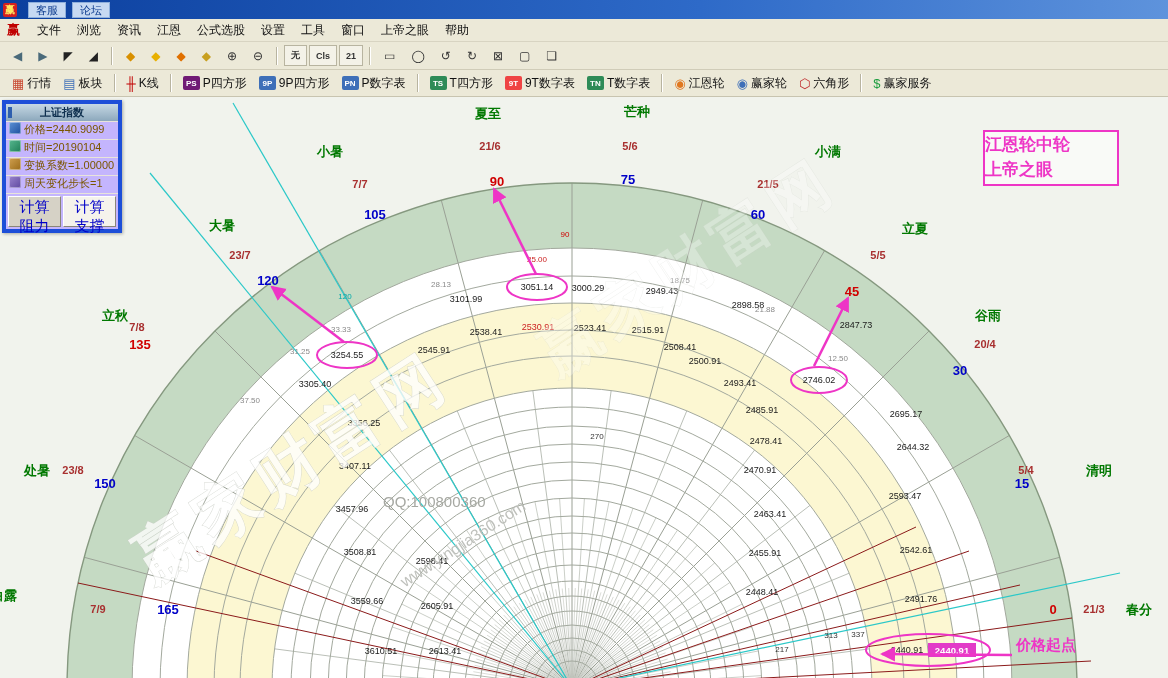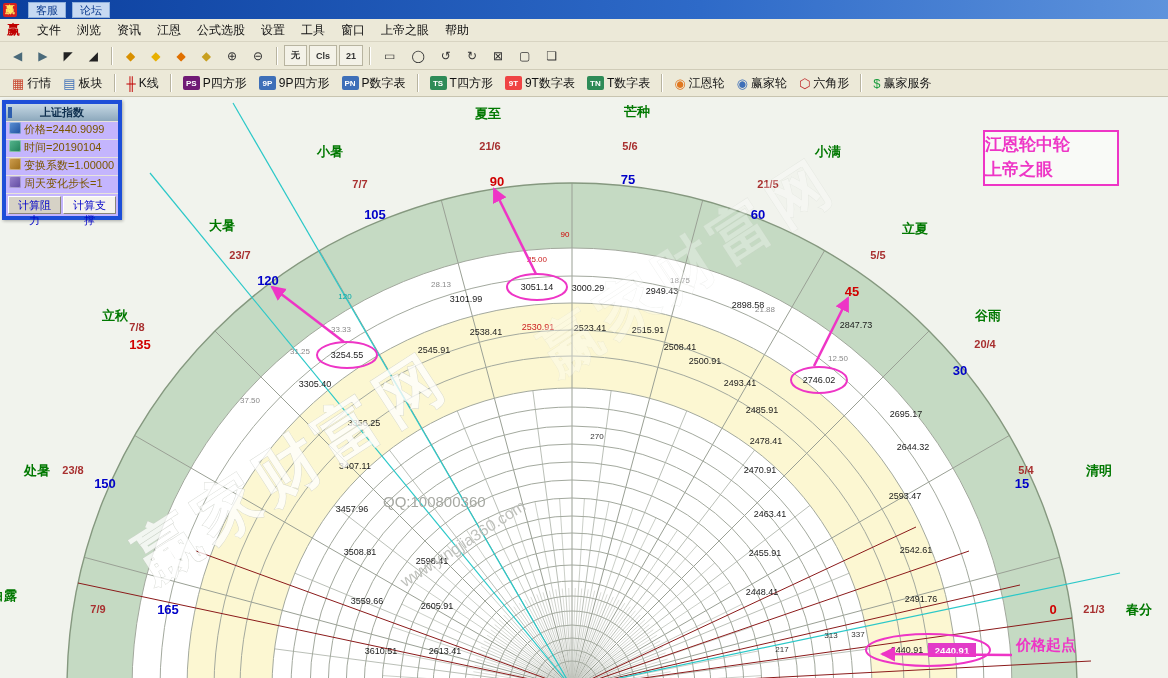--- a/index.html
+++ b/index.html
@@ -42,21 +42,21 @@
           justify-content:center;font-weight:bold;color:#0E2F4E;position:relative}
   .p-strip{position:absolute;left:2px;top:3px;width:4px;height:11px;background:#2E5FAE}
   .prow{height:17px;display:flex;align-items:flex-start;padding:0 3px;border-top:1px solid #E8E4DA;
         color:#7A5600;white-space:nowrap}
   .picon{width:12px;height:12px;margin-right:3px;border-radius:2px;flex:none;
          background:linear-gradient(135deg,#5C92D6,#1E4F9E);box-shadow:inset 0 0 0 1px rgba(255,255,255,.4)}
   .picon.c2{background:linear-gradient(135deg,#58B890,#1E7E56)}
   .picon.c3{background:linear-gradient(135deg,#D0A050,#9A6A18)}
   .picon.c4{background:linear-gradient(135deg,#9A84CE,#5E48A0)}
   .p-btns{display:flex;padding:2px;gap:2px;border-top:1px solid #E8E4DA}
-  .p-btn{flex:1;font-size:11px;color:#0000C8;background:#D6D2C6;height:18px;cursor:pointer;
+  .p-btn{flex:1;font-size:15px;color:#0000C8;background:#D6D2C6;height:31px;cursor:pointer;
          border:1px solid;border-color:#FFF #8A8678 #8A8678 #FFF}
   .p-btn.lit{background:#F5F3EC}
   
   .pinkbox{position:absolute;left:983px;top:33px;width:132px;height:52px;border:2px solid #EE35C6;
            background:rgba(255,255,255,.55);color:#EE35C6;font-size:17px;font-weight:bold;
            display:flex;flex-direction:column;align-items:flex-start;justify-content:center;line-height:1.45;z-index:4}
 </style>
 </head>
 <body>
 

